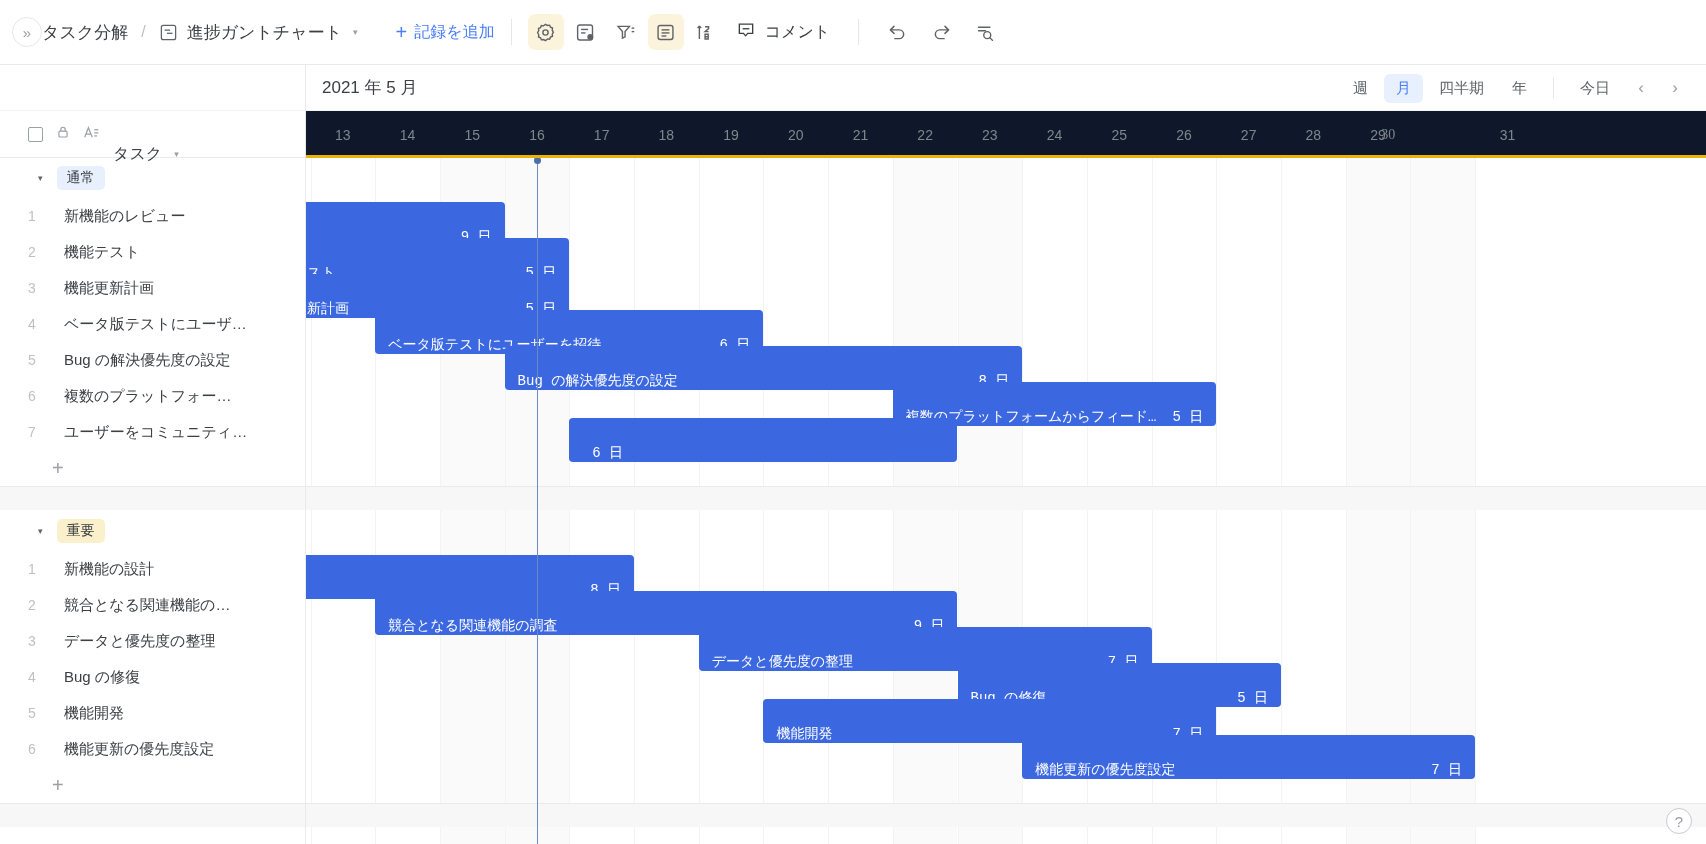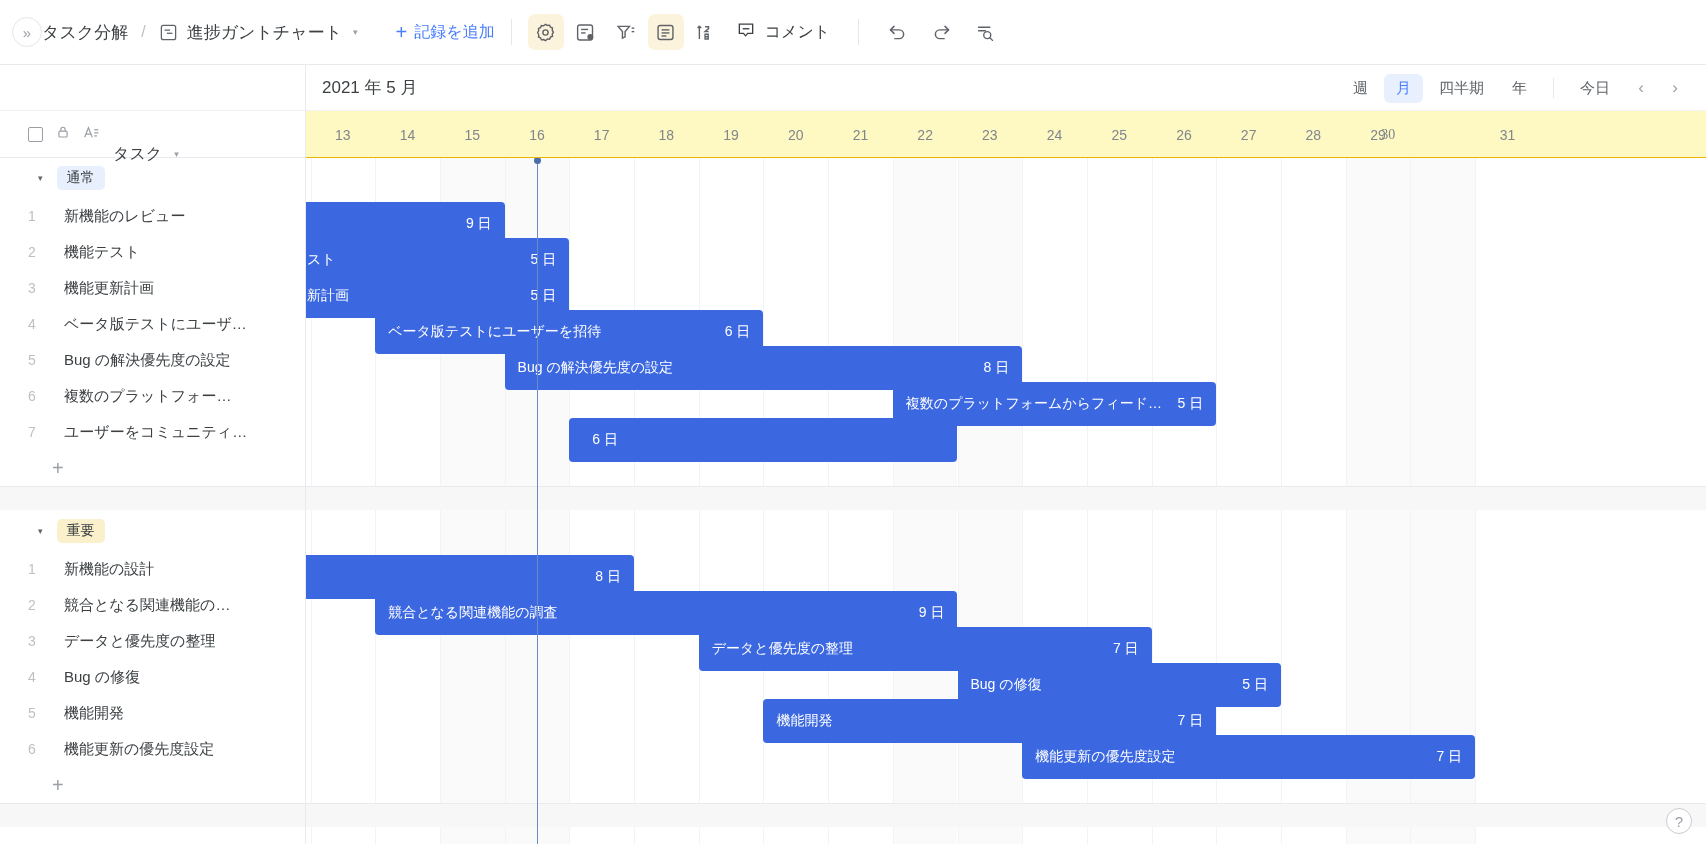--- a/index.html
+++ b/index.html
@@ -164,22 +164,22 @@
   .vs-nav {
     width: 30px; height: 30px;
     display: flex; align-items: center; justify-content: center;
     color: #9aa0a6; font-size: 17px;
     border-radius: 6px;
     cursor: pointer;
   }
   .rp-days {
     height: 47px;
     position: relative;
-    border-bottom: 1px solid #eab308;
-    background: #fef9c3;
+    border-bottom: 3px solid #eab308;
+    background: #0f172a;
     z-index: 4;
   }
   .dayhead {
     position: absolute; top: 0;
     height: 47px;
     display: flex; align-items: center; justify-content: center;
     font-size: 14px; color: #80868b;
   }
 
   
@@ -262,28 +262,29 @@
     color: #9aa0a6; font-size: 20px;
     cursor: pointer;
   }
 
   
   .bar {
     position: absolute;
     height: 44px;
     background: #3b68e0;
     border-radius: 4px;
-    display: flex; align-items: center;
+    display: flex; align-items: flex-end;
     padding: 0 13px;
     color: #fff;
     font-size: 14px;
     white-space: nowrap;
     overflow: hidden;
     cursor: pointer;
     z-index: 5;
+    font-family: Liberation Mono, monospace;
   }
   .bar-label {
     flex: 1 1 auto;
     overflow: hidden;
     text-overflow: clip;
   }
   .bar-days {
     flex: 0 0 auto;
     margin-left: 10px;
     font-size: 14px;

